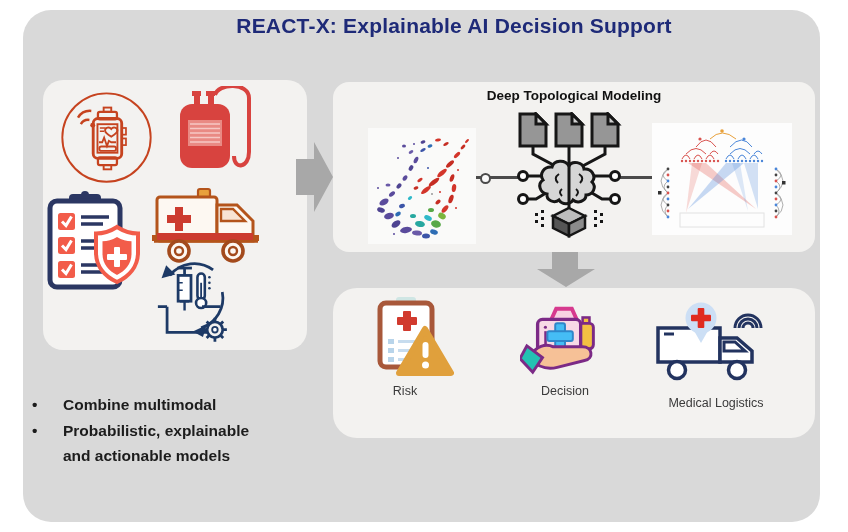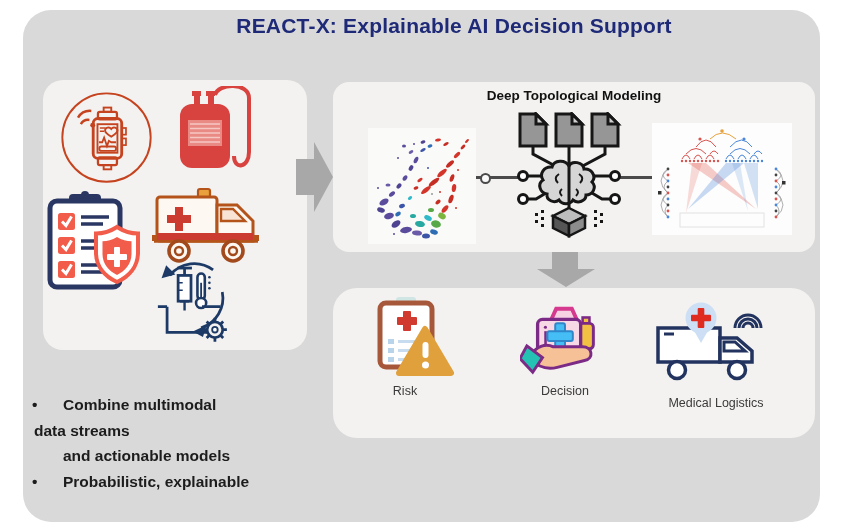--- a/index.html
+++ b/index.html
@@ -368,19 +368,18 @@
     </div>
     <div class="out-label" style="left:313px;top:100px;width:140px;margin-top:8px;">
       <div>Medical Logistics</div>
     </div>
   </div>
 
   <div class="notes">
     <div class="note-line">
       <span class="bullet">•</span><span>Combine multimodal</span>
     </div>
-    <div class="note-line wrap-flush">data streams</div>
-    <div class="note-line wrap-indent">and actionable models</div>
     <div class="note-line">
       <span class="bullet">•</span><span>Probabilistic, explainable</span>
     </div>
+    <div class="note-line wrap-indent">and actionable models</div>
   </div>
 </div>
 
 </body></html>

